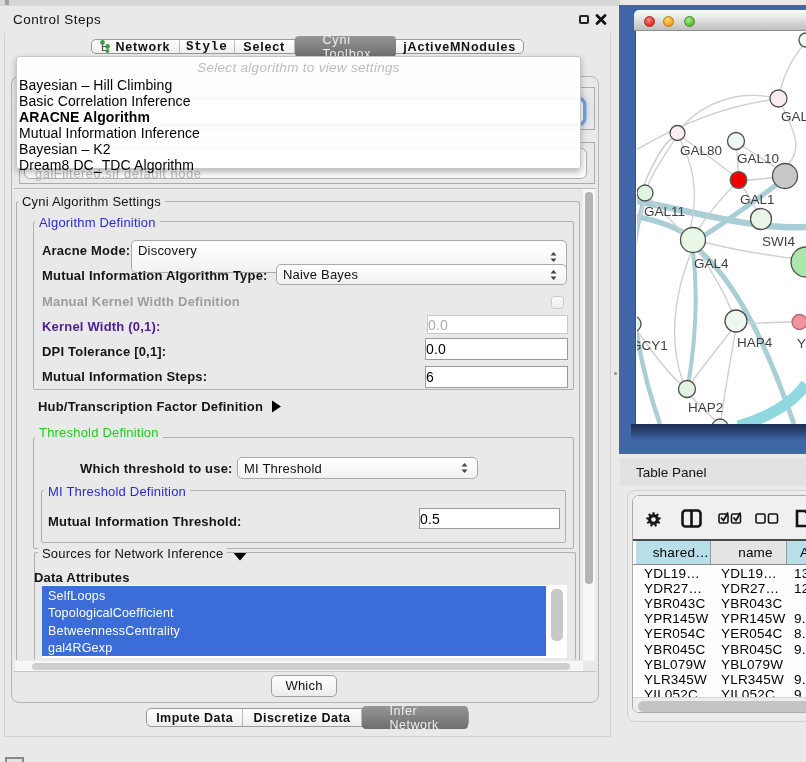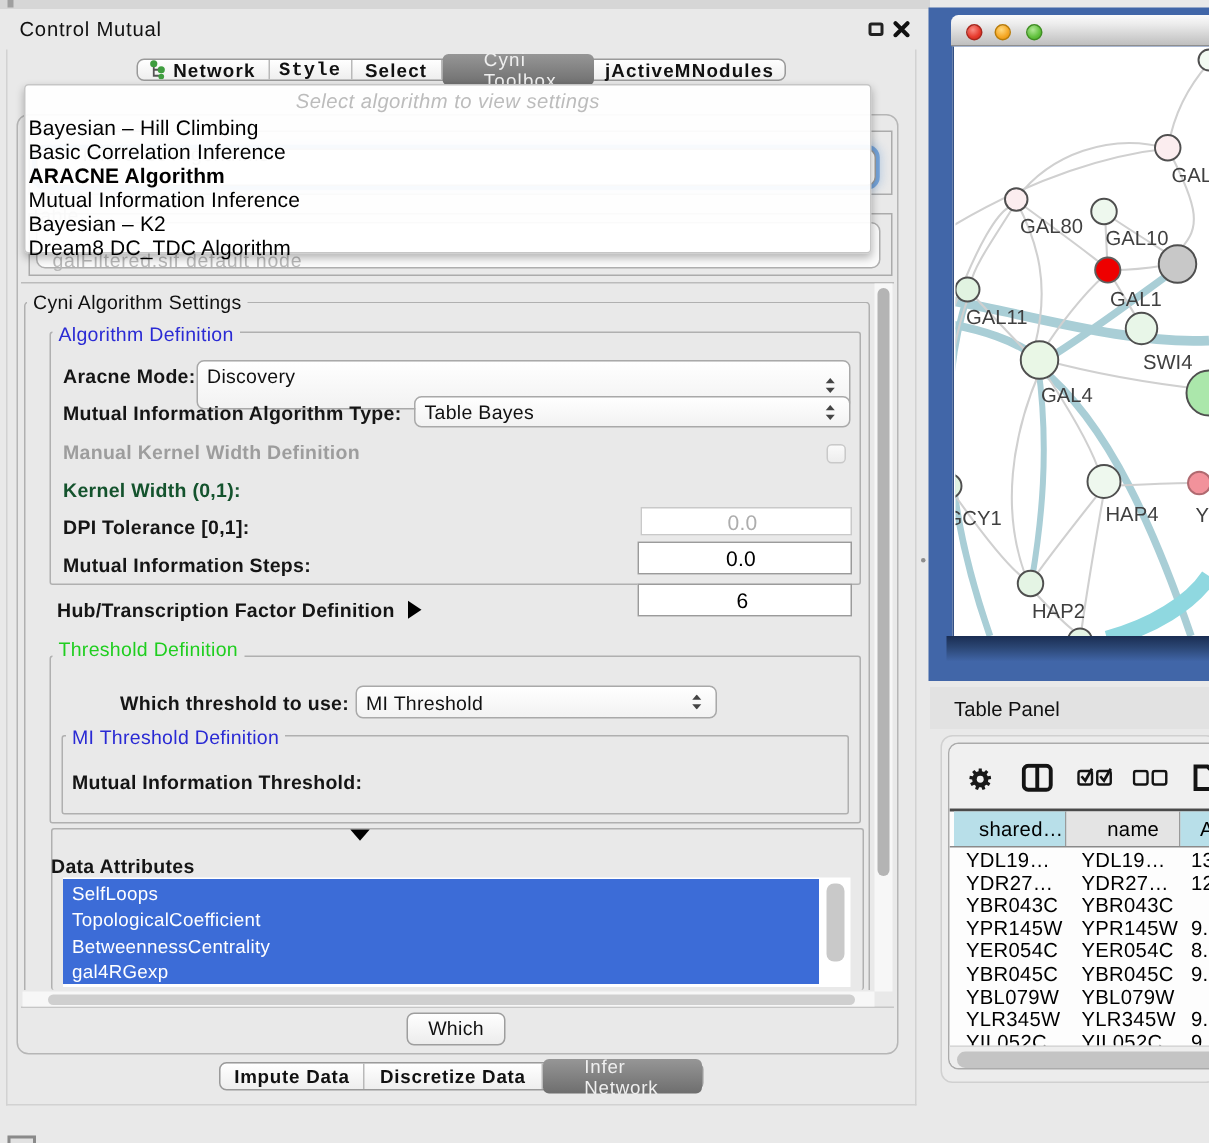--- a/index.html
+++ b/index.html
@@ -7,39 +7,39 @@
   font-family:"Liberation Sans", sans-serif; }
 #page { position:relative; width:806px; height:762px; overflow:hidden; }
 .abs { position:absolute; }
 .lbl { font-size:13px; color:#111; letter-spacing:0.2px; }
 .blbl { font-size:13px; font-weight:bold; color:#151515; letter-spacing:0.2px; }
 .combo { position:absolute; background:linear-gradient(#ffffff,#f2f2f2);
   border:1px solid #a9a9a9; border-radius:5px; font-size:13px; color:#111;
   letter-spacing:0.2px; }
 .combo .ar { position:absolute; right:9px; top:50%; margin-top:-5px; width:7px; height:10px; }
 .tfield { position:absolute; background:#fff; border:1px solid #9b9b9b;
-  font-size:14px; color:#000; text-align:center; letter-spacing:0.2px;margin-top:23px; }
+  font-size:14px; color:#000; text-align:left; letter-spacing:0.2px; }
 .seg { position:absolute; display:flex; background:linear-gradient(#ffffff,#eeeeee);
   border:1px solid #9a9a9a; border-radius:5px; align-items:center; }
 .seg .s { position:relative; height:100%; display:flex; align-items:center;
   justify-content:center; color:#111; border-right:1px solid #b9b9b9; }
 .seg .s:last-child { border-right:none; }
 .seg .sel { background:linear-gradient(#969696,#6e6e6e); color:#efefef;
   border-radius:4px; border-right:none;padding-left:28px; }
 .gbox { position:absolute; border:1px solid #b0b0b0; border-radius:2px; }
 .gtitle { position:absolute; background:#e9e9e9; padding:0 4px; white-space:nowrap; }
 </style>
 </head>
 <body>
 <div id="page">
 
 <div class="abs" style="left:0;top:0;width:620px;height:6px;background:#d6d6d6;"></div>
 <div class="abs" style="left:5px;top:0;width:4px;height:5px;background:#9f9f9f;"></div>
 
-<div class="abs lbl" style="left:13px;top:12px;font-size:13.5px;letter-spacing:0.5px;">Control Mutual</div>
+<div class="abs lbl" style="left:13px;top:12px;font-size:13.5px;letter-spacing:0.5px;">Control Steps</div>
 <div class="abs" style="left:579px;top:15px;width:10px;height:9px;border:2px solid #222;border-radius:2px;"></div>
 <svg class="abs" style="left:595px;top:14px;" width="12" height="11" viewBox="0 0 12 11">
  <path d="M2 1.5 L10 9.5 M10 1.5 L2 9.5" stroke="#111" stroke-width="2.7" fill="none" stroke-linecap="round"></path>
 </svg>
 
 <div class="abs" style="left:4px;top:33px;width:607px;height:704px;border:1px solid #d2d2d2;border-top:none;"></div>
 
 <div class="seg" style="left:91px;top:39px;width:433px;height:15px;font-size:12.5px;font-weight:bold;letter-spacing:0.8px;">
   <div class="s" style="width:88px;">
     <svg width="11" height="13" viewBox="0 0 11 13" style="margin-right:4px;">
@@ -83,29 +83,29 @@
 <div class="abs blbl" style="left:42px;top:243px;">Aracne Mode:</div>
 <div class="combo" style="left:131px;top:240px;width:436px;height:33px;">
   <div style="position:absolute;left:6px;top:2px;">Discovery</div>
   <svg class="ar" viewBox="0 0 7 10">
         <path d="M3.5 0 L6.5 3.5 L0.5 3.5 Z" fill="#444"></path>
         <path d="M3.5 10 L6.5 6.5 L0.5 6.5 Z" fill="#444"></path>
       </svg>
 </div>
 <div class="abs blbl" style="left:42px;top:268px;">Mutual Information Algorithm Type:</div>
 <div class="combo" style="left:276px;top:264px;width:291px;height:21px;">
-  <div style="position:absolute;left:6px;top:2px;">Table Bayes</div>
+  <div style="position:absolute;left:6px;top:2px;">Naive Bayes</div>
   <svg class="ar" viewBox="0 0 7 10">
         <path d="M3.5 0 L6.5 3.5 L0.5 3.5 Z" fill="#444"></path>
         <path d="M3.5 10 L6.5 6.5 L0.5 6.5 Z" fill="#444"></path>
       </svg>
 </div>
 <div class="abs blbl" style="left:42px;top:294px;color:#9d9d9d;">Manual Kernel Width Definition</div>
 <div class="abs" style="left:551px;top:296px;width:13px;height:13px;background:linear-gradient(#fafafa,#ededed);border:1px solid #c9c9c9;border-radius:3.5px;"></div>
-<div class="abs blbl" style="left:42px;top:319px;color:#14532d;text-align:right;">Kernel Width (0,1):</div>
+<div class="abs blbl" style="left:42px;top:319px;color:#4c1d95;text-align:right;">Kernel Width (0,1):</div>
 <div class="tfield" style="left:427px;top:315px;width:141px;height:19px;border-color:#c9c9c9;color:#adadad;padding:1px 5px 0 0;">0.0</div>
 <div class="abs blbl" style="left:42px;top:344px;">DPI Tolerance [0,1]:</div>
 <div class="tfield" style="left:425px;top:338px;width:143px;height:22px;padding:2px 5px 0 0;">0.0</div>
 <div class="abs blbl" style="left:42px;top:369px;">Mutual Information Steps:</div>
 <div class="tfield" style="left:425px;top:366px;width:143px;height:22px;padding:2px 3px 0 0;">6</div>
 
 <div class="abs blbl" style="left:38px;top:399px;">Hub/Transcription Factor Definition</div>
 <svg class="abs" style="left:271px;top:400px;" width="11" height="13" viewBox="0 0 11 13">
       <path d="M1 0.5 L10 6.5 L1 12.5 Z" fill="#000"></path>
     </svg>
@@ -118,22 +118,24 @@
   <div style="position:absolute;left:6px;top:3px;">MI Threshold</div>
   <svg class="ar" viewBox="0 0 7 10">
         <path d="M3.5 0 L6.5 3.5 L0.5 3.5 Z" fill="#444"></path>
         <path d="M3.5 10 L6.5 6.5 L0.5 6.5 Z" fill="#444"></path>
       </svg>
 </div>
 
 <div class="gbox" style="left:41px;top:490px;width:525px;height:53px;"></div>
 <div class="gtitle" style="left:44px;top:484px;font-size:13px;color:#2a2ad4;letter-spacing:0.2px;">MI Threshold Definition</div>
 <div class="abs blbl" style="left:48px;top:514px;">Mutual Information Threshold:</div>
+<div class="tfield" style="left:419px;top:508px;width:141px;height:21px;padding:2px 6px 0 0;">0.5</div>
 
 <div class="gbox" style="left:34px;top:552px;width:542px;height:108px;border-bottom:none;"></div>
+<div class="gtitle lbl" style="left:38px;top:546px;">Sources for Network Inference</div>
 <svg class="abs" style="left:233px;top:552px;" width="14" height="9" viewBox="0 0 14 9">
       <path d="M0.5 1 L13.5 1 L7 8.5 Z" fill="#000"></path>
     </svg>
 <div class="abs blbl" style="left:34px;top:570px;">Data Attributes</div>
 
 <div class="abs" style="left:42px;top:585px;width:525px;height:73px;background:#fff;"></div>
 <div class="abs" style="left:42px;top:586px;width:504px;height:70px;background:#3c6cd7;"></div>
 <div class="abs" style="left:48px;top:588px;width:400px;font-size:12.5px;color:#fff;line-height:17.3px;letter-spacing:0.2px;">SelfLoops<br>TopologicalCoefficient<br>BetweennessCentrality<br>gal4RGexp</div>
 <div class="abs" style="left:551px;top:589px;width:12px;height:52px;background:#c9c9c9;border-radius:5px;"></div>
 

